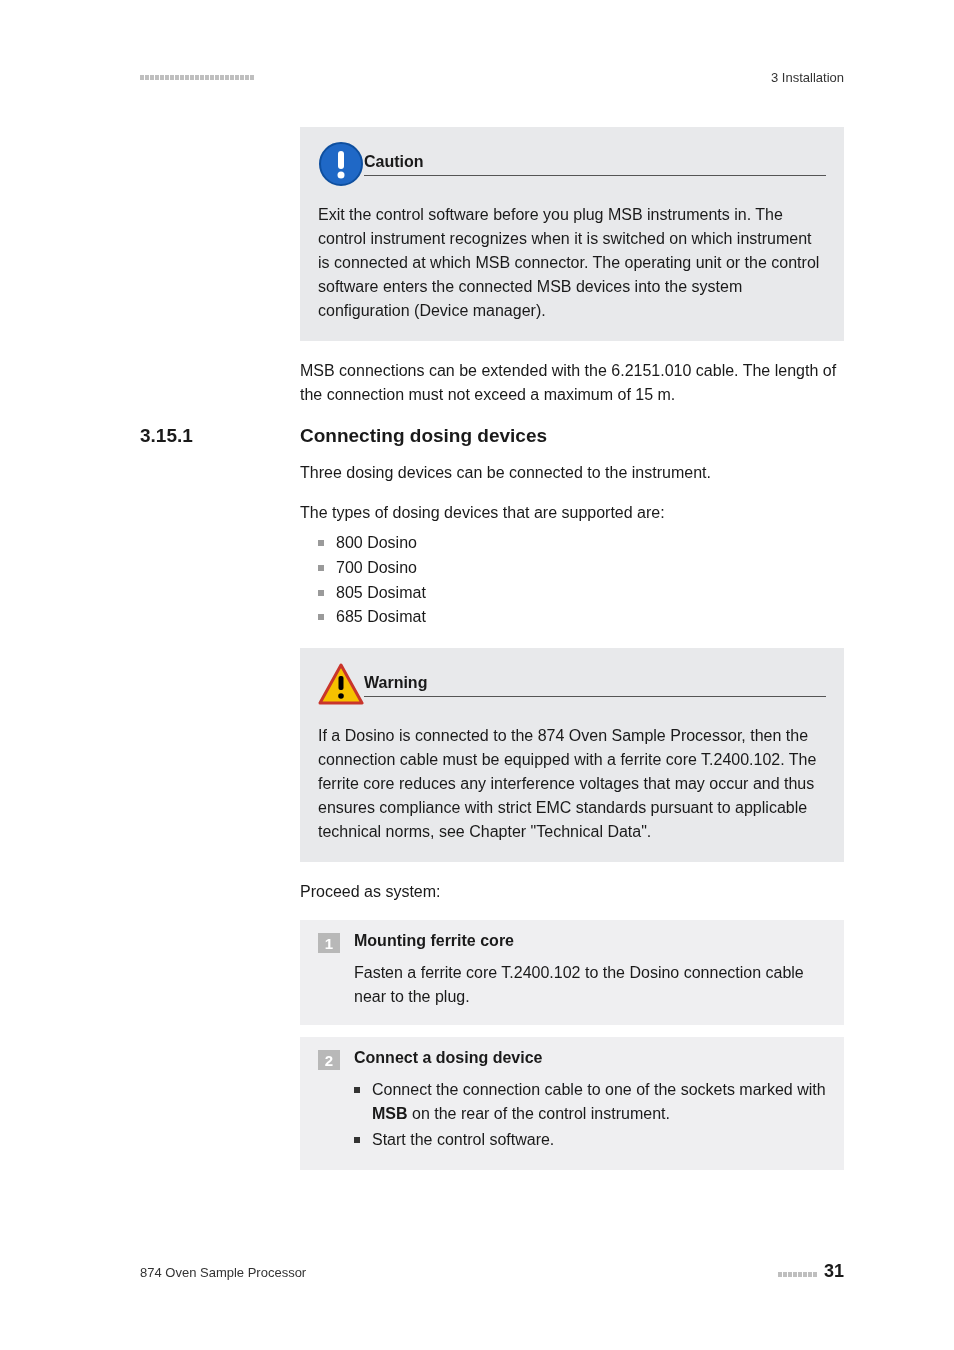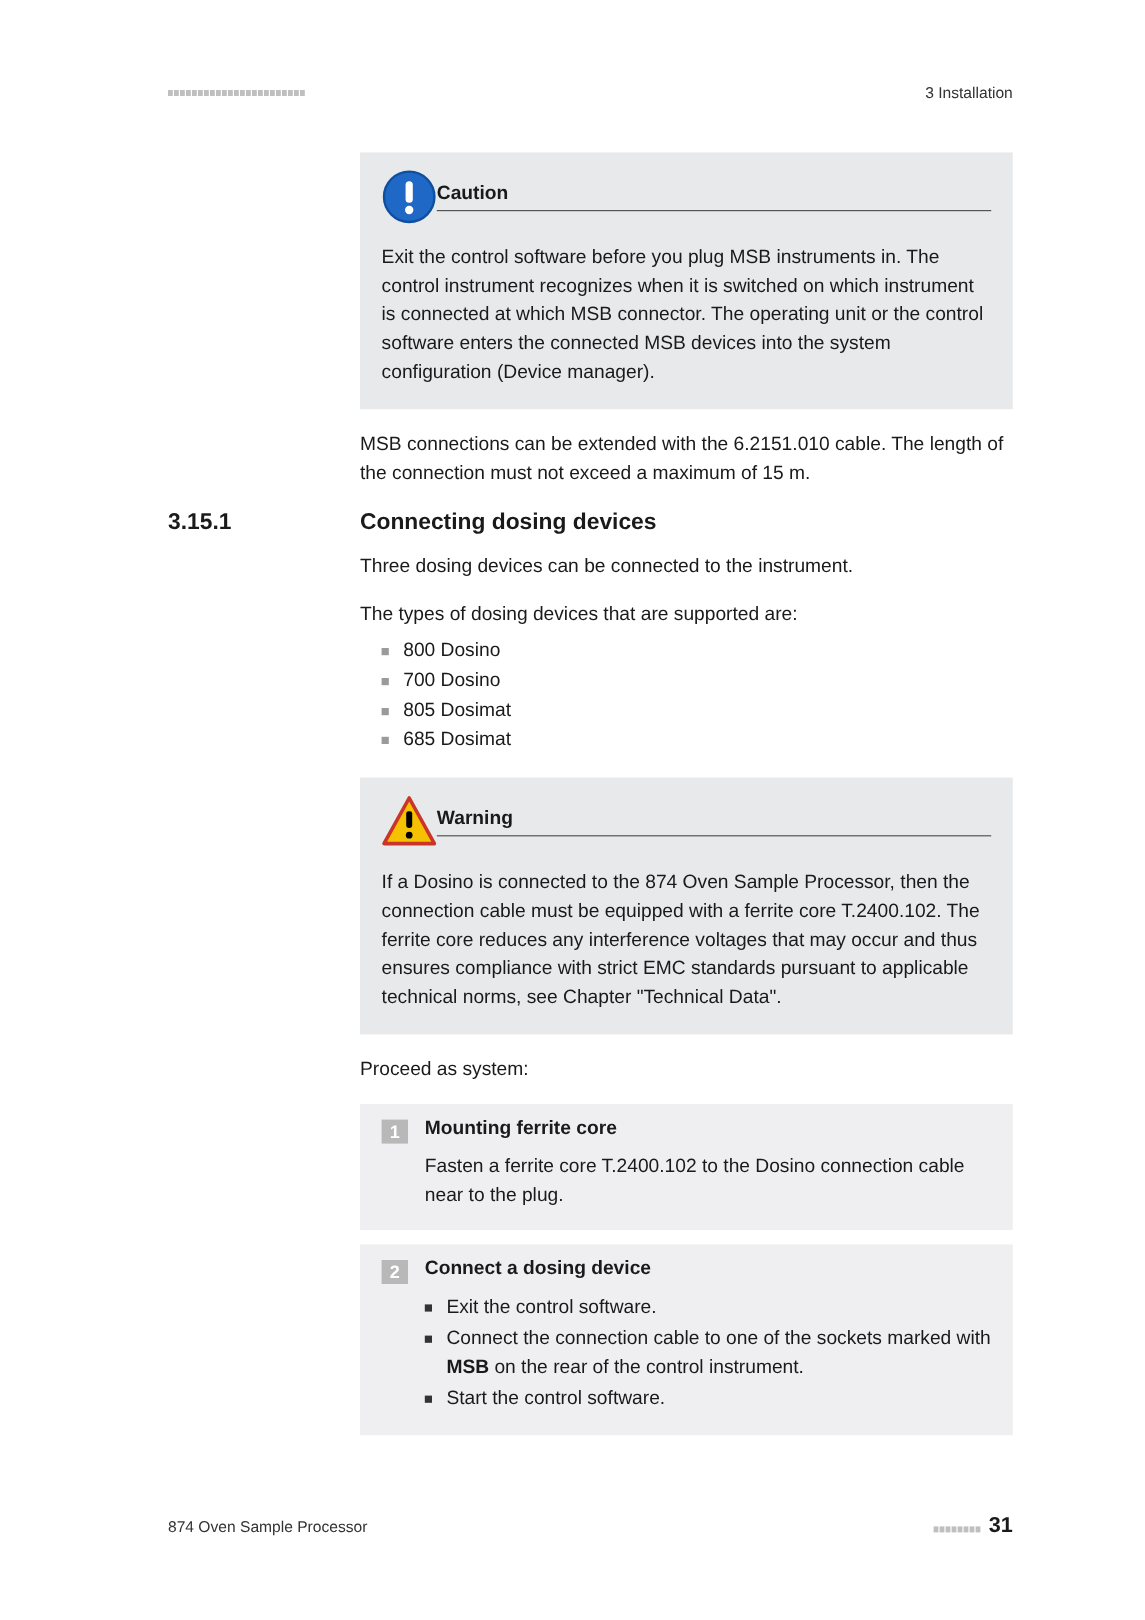--- a/index.html
+++ b/index.html
@@ -273,21 +273,20 @@
       </div>
       <div class="step-body">Fasten a ferrite core T.2400.102 to the Dosino connection cable near to the plug.</div>
     </div>
 
     <div class="step">
       <div class="step-head">
         <div class="step-badge">2</div>
         <div class="step-title">Connect a dosing device</div>
       </div>
       <ul class="bullets2">
-        <li>Exit the control software.</li>
         <li><span>Connect the connection cable to one of the sockets marked with </span><span class="strong">MSB</span><span> on the rear of the control instrument.</span></li>
         <li>Start the control software.</li>
       </ul>
     </div>
 
   </div>
 
   <div class="footer-row">
     <div class="footer-left">874 Oven Sample Processor</div>
     <div class="footer-right">

